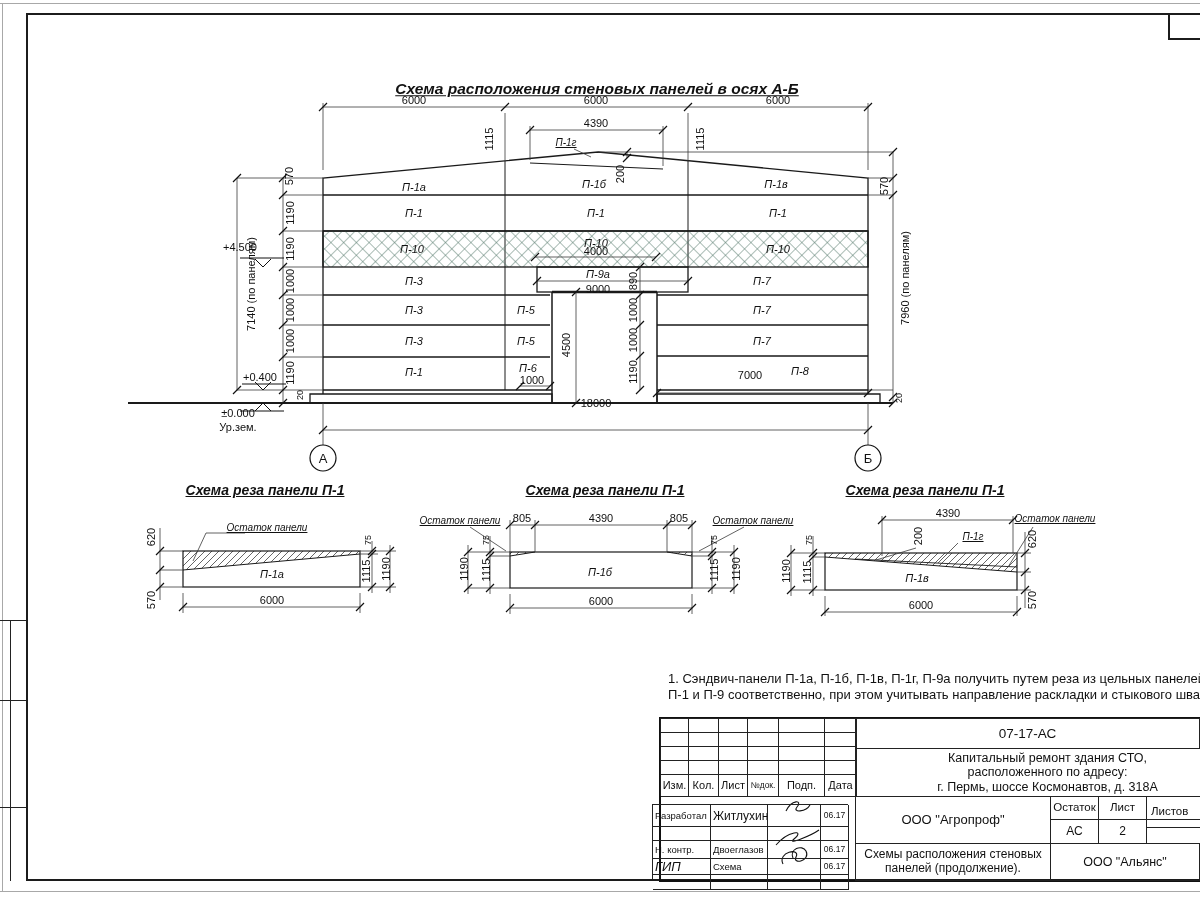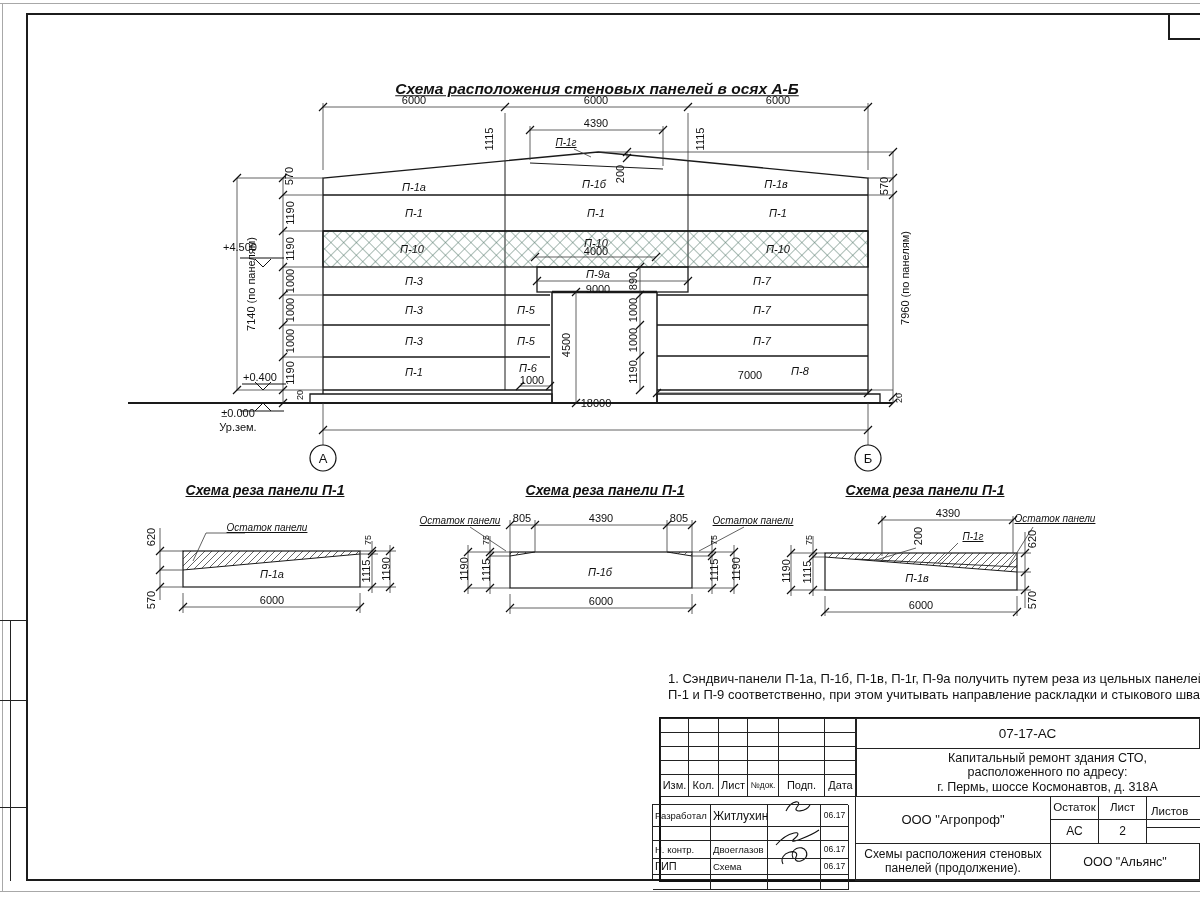--- a/index.html
+++ b/index.html
@@ -321,21 +321,21 @@
   <div class="gc"></div>
   <div class="gc" style="font-size:8.5px;">06.17</div>
   <div class="gc"></div>
     <div class="gc"></div>
     <div class="gc"></div>
     <div class="gc"></div>
   <div class="gc" style="font-size:9.5px;justify-content:flex-start;padding-left:2px;">Н. контр.</div>
   <div class="gc" style="font-size:9.5px;justify-content:flex-start;padding-left:2px;">Двоеглазов</div>
   <div class="gc"></div>
   <div class="gc" style="font-size:8.5px;">06.17</div>
-  <div class="gc" style="font-size:11px;justify-content:flex-start;padding-left:2px;">ГИП</div>
+  <div class="gc" style="font-size:13px;justify-content:flex-start;padding-left:2px;font-style:italic;">ГИП</div>
   <div class="gc" style="font-size:9.5px;justify-content:flex-start;padding-left:2px;">Схема</div>
   <div class="gc"></div>
   <div class="gc" style="font-size:8.5px;">06.17</div>
   <div class="gc"></div>
     <div class="gc"></div>
     <div class="gc"></div>
     <div class="gc"></div>
 </div>
 
 <div class="cell" style="left:855px;top:718px;width:345px;height:31px;font-size:13.5px;">07-17-АС</div>

